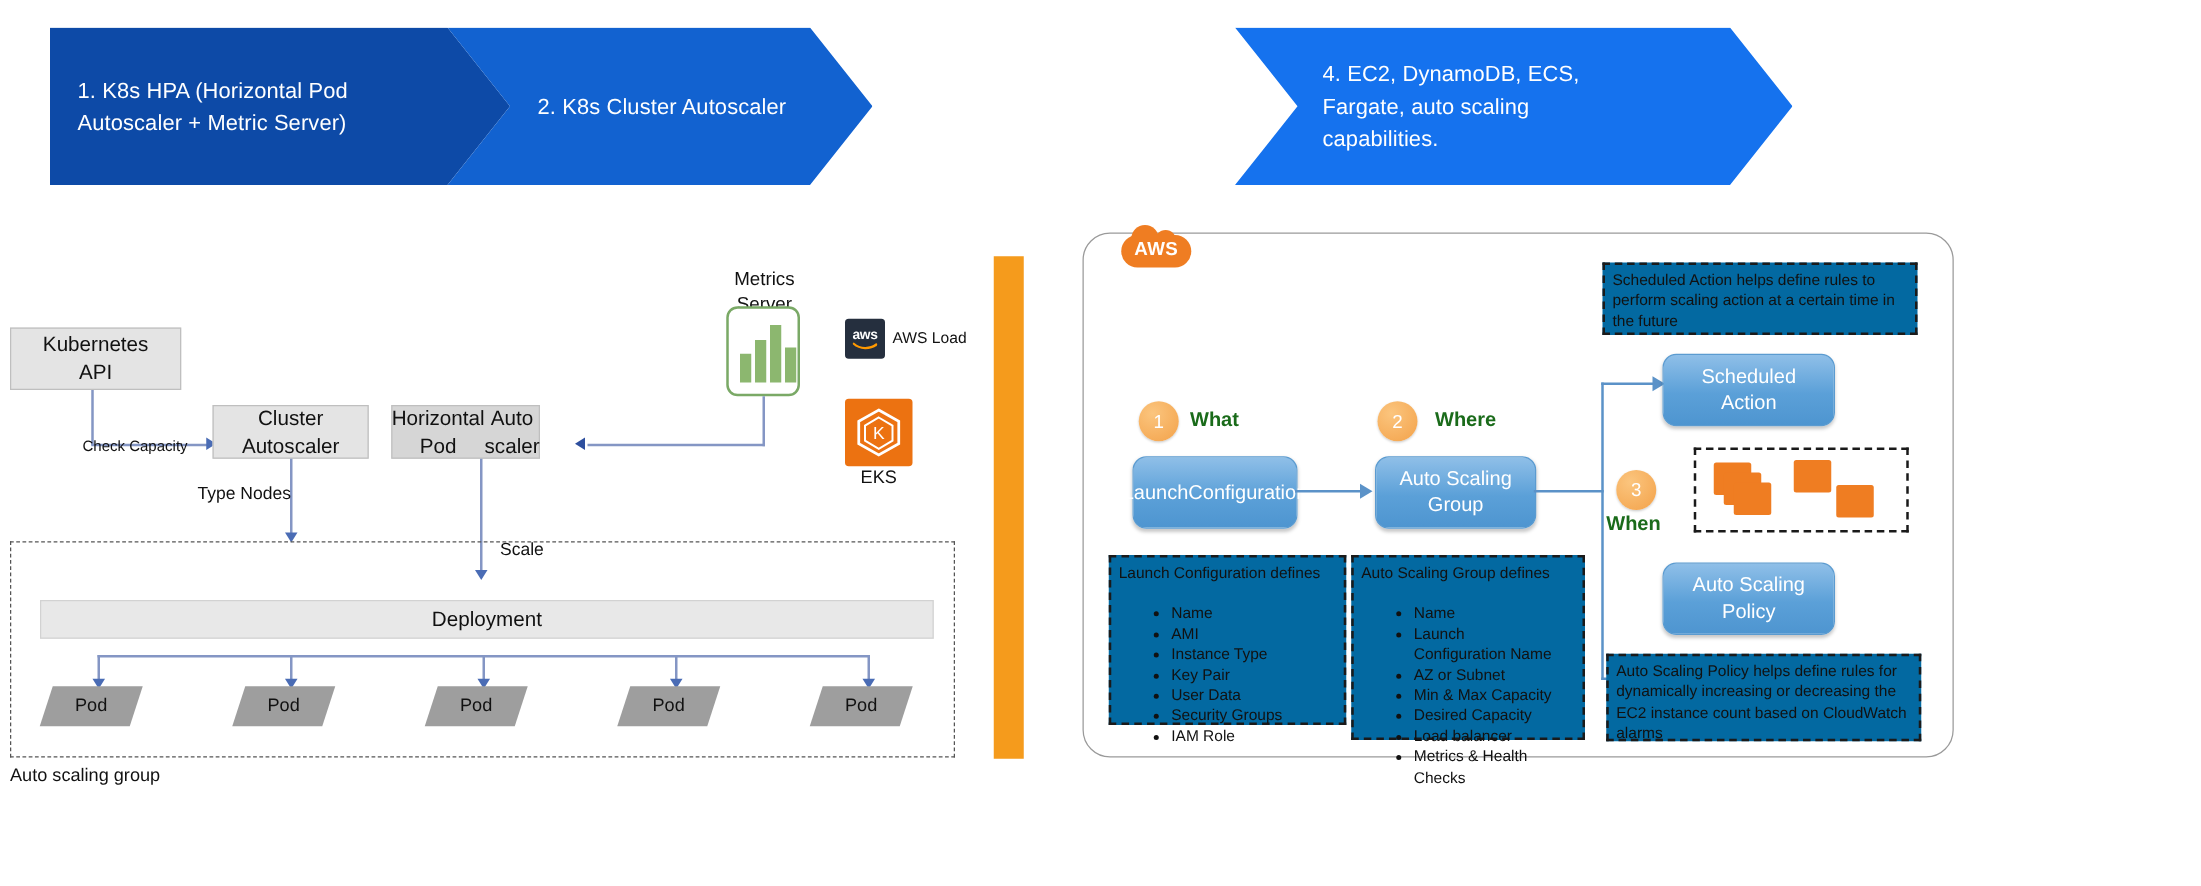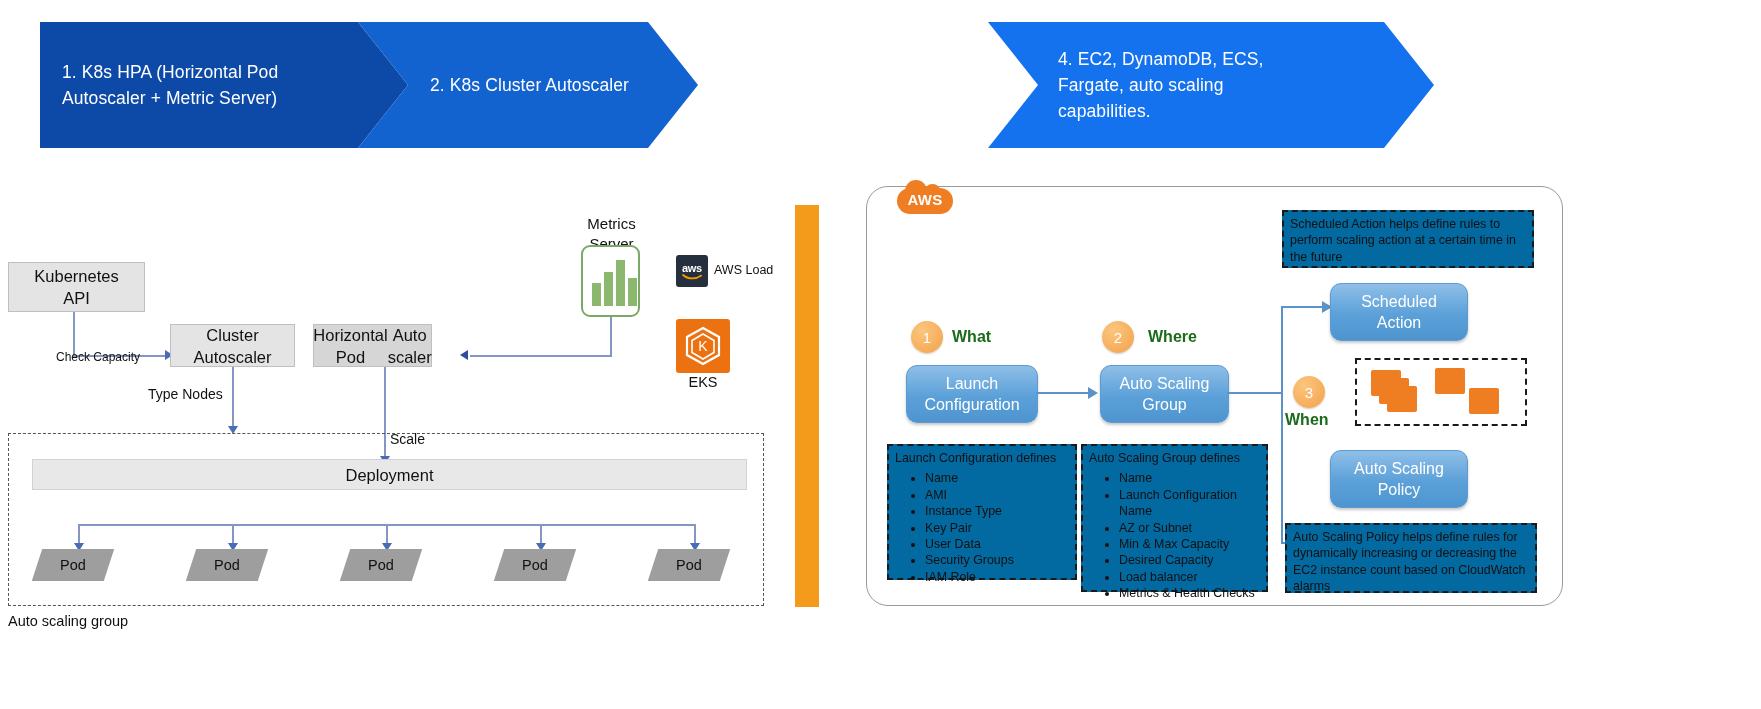--- a/index.html
+++ b/index.html
@@ -30,21 +30,21 @@
   .chev4 .ctext{padding-left:70px;width:230px;}
 
   
   .gbox{position:absolute;box-sizing:border-box;display:flex;align-items:center;
         justify-content:center;text-align:center;font-size:16.5px;line-height:22px;
         border:1px solid #bfbfbf;color:#111;}
   .gbox.light{background:#e4e4e4;}
   .gbox.mid{background:#d6d6d6;}
   .gbox.dep{background:#e8e8e8;border:1px solid #d2d2d2;}
 
-  .edge-label{position:absolute;font-size:12px;color:#111;white-space:nowrap;}
+  .edge-label{position:absolute;font-size:12px;color:#111;white-space:nowrap;margin-left:10px;}
   .line{position:absolute;background:#8496c4;}
   .lineh{height:1.6px;}
   .linev{width:1.6px;}
   .arrow-d{position:absolute;width:0;height:0;border-left:5px solid transparent;
            border-right:5px solid transparent;border-top:8px solid #4a6cb5;}
   .arrow-r{position:absolute;width:0;height:0;border-top:5px solid transparent;
            border-bottom:5px solid transparent;border-left:8px solid #4a6cb5;}
   .arrow-l{position:absolute;width:0;height:0;border-top:5px solid transparent;
            border-bottom:5px solid transparent;border-right:8px solid #2e4f9e;}
 
@@ -102,21 +102,21 @@
 
   .numcircle{position:absolute;width:32px;height:32px;border-radius:50%;
      background:radial-gradient(circle at 35% 30%,#fbc57e,#f3a24a);
      color:#fff;font-size:15px;display:flex;align-items:center;justify-content:center;
      box-shadow:0 1px 2px rgba(0,0,0,.2);}
   .steplabel{position:absolute;color:#1a6b1a;font-weight:700;font-size:16px;}
 
   .notebox{position:absolute;border:2.2px dashed #1a1a1a;box-sizing:border-box;
      font-size:12.4px;line-height:16.4px;color:#111;padding:4px 6px;background:#0369a1;}
   .notebox .nb-title{display:block;}
-  .notebox ul{margin:4px;padding-left:26px;list-style:disc;}
+  .notebox ul{margin:16px;padding-left:26px;list-style:disc;}
   .notebox li{margin:0;}
 
   .bline{position:absolute;background:#5b92c8;}
   .blineh{height:2.4px;}
   .blinev{width:2.4px;}
   .barrow-r{position:absolute;width:0;height:0;border-top:6px solid transparent;
      border-bottom:6px solid transparent;border-left:10px solid #5b92c8;}
 
   #ec2-dashed{position:absolute;left:1355px;top:358px;width:172px;height:68px;
      border:2.2px dashed #1a1a1a;box-sizing:border-box;}
@@ -193,21 +193,21 @@
   <svg width="54" height="54" viewBox="0 0 54 54">
     <path d="M27 9 L43 18 L43 36 L27 45 L11 36 L11 18 Z" fill="none" stroke="#ffffff" stroke-width="2.2"></path>
     <path d="M27 15 L38 21.5 L38 33.5 L27 40 L16 33.5 L16 21.5 Z" fill="none" stroke="#ffffff" stroke-width="1.6"></path>
     <text x="27" y="32" text-anchor="middle" fill="#ffffff" font-size="14" font-family="Liberation Sans, sans-serif">K</text>
   </svg>
 </div>
 <div id="eks-label">EKS</div>
 
 <div id="asg-dashed"></div>
 
-<div class="gbox dep" style="left:32px;top:459px;width:715px;height:31px;">
+<div class="gbox dep" style="left:32px;top:480px;width:715px;height:31px;">
   <span>Deployment</span>
 </div>
 
 <div class="line lineh" style="left:78px;top:524px;width:617px;"></div>
 <div class="line linev" style="left:78px;top:524px;height:22px;"></div>
 <div class="line linev" style="left:232px;top:524px;height:22px;"></div>
 <div class="line linev" style="left:386px;top:524px;height:22px;"></div>
 <div class="line linev" style="left:540px;top:524px;height:22px;"></div>
 <div class="line linev" style="left:694px;top:524px;height:22px;"></div>
 <div class="arrow-d" style="left:74px;top:543px;"></div>
@@ -242,21 +242,21 @@
     <div class="b2"></div>
     <div class="bt"></div>
   <div class="blabel">AWS</div>
 </div>
 
 <div class="numcircle" style="left:911px;top:321px;">
   <span>1</span>
 </div>
 <div class="steplabel" style="left:952px;top:328px;">What</div>
 
-<div class="bluebox" style="left:906px;top:365px;width:130px;height:56px;flex-direction:column;">
+<div class="bluebox" style="left:906px;top:365px;width:130px;height:56px;flex-direction:row;">
   <div>Launch</div>
   <div>Configuration</div>
 </div>
 
 <div class="numcircle" style="left:1102px;top:321px;">
   <span>2</span>
 </div>
 <div class="steplabel" style="left:1148px;top:328px;">Where</div>
 
 <div class="bluebox" style="left:1100px;top:365px;width:127px;height:56px;flex-direction:column;">

